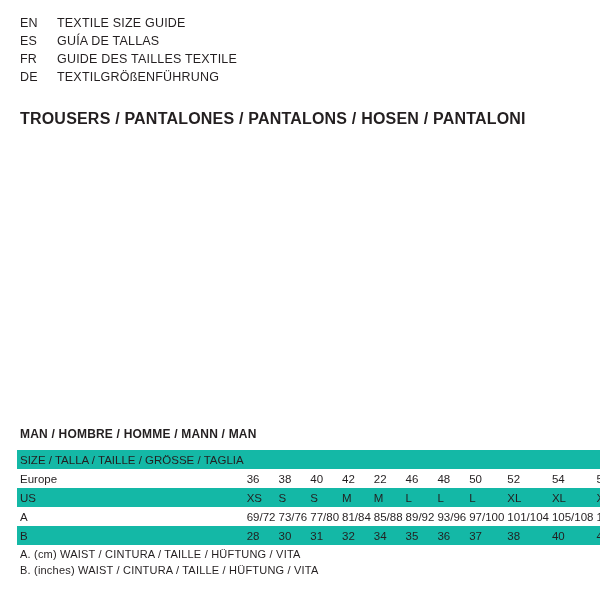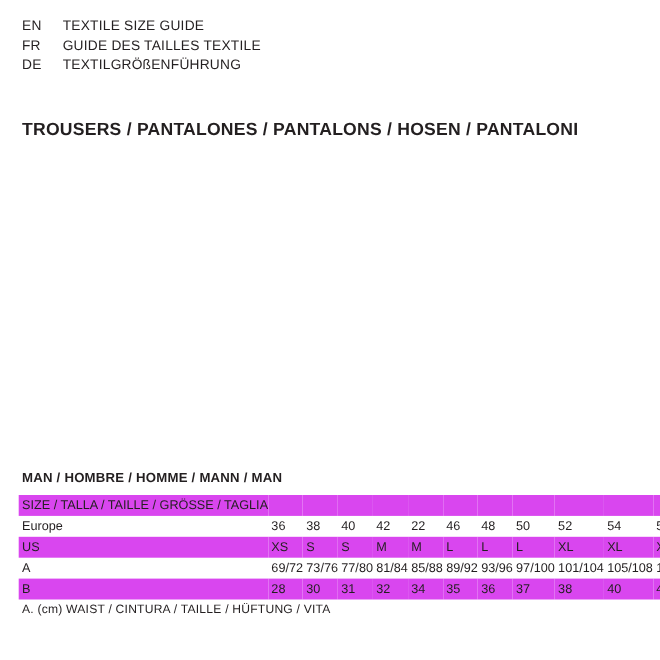--- a/index.html
+++ b/index.html
@@ -91,21 +91,21 @@
     border-collapse: collapse;
     font-size: 11.5px;
   }
   .size-table td {
     padding: 2px 0 2px 3px;
     height: 15px;
     vertical-align: middle;
     white-space: nowrap;
   }
   .size-table tr.shaded td {
-    background: #d946ef;
+    background: #14b8a6;
   }
   .size-table td.label-col {
     width: 88px;
   }
   .size-table td.val {
     width: 53px;
     margin-left: 12px;
   }
 
   .footnotes {
@@ -122,20 +122,24 @@
 </style>
 </head>
 <body>
 
 <div class="page">
 
   <div class="lang-block">
     <div class="lang-row">
       <span class="lang-code">EN</span>
       <span class="lang-text">TEXTILE SIZE GUIDE</span>
+    </div>
+    <div class="lang-row">
+      <span class="lang-code">ES</span>
+      <span class="lang-text">GUÍA DE TALLAS</span>
     </div>
     <div class="lang-row">
       <span class="lang-code">FR</span>
       <span class="lang-text">GUIDE DES TAILLES TEXTILE</span>
     </div>
     <div class="lang-row">
       <span class="lang-code">DE</span>
       <span class="lang-text">TEXTILGRÖßENFÜHRUNG</span>
     </div>
   </div>
@@ -215,15 +219,16 @@
         <td class="val">37</td>
         <td class="val">38</td>
         <td class="val">40</td>
         <td class="val">42</td>
       </tr>
     </tbody>
   </table>
 
   <div class="footnotes">
     <div>A. (cm) WAIST / CINTURA / TAILLE / HÜFTUNG / VITA</div>
+    <div>B. (inches) WAIST / CINTURA / TAILLE / HÜFTUNG / VITA</div>
   </div>
 
 </div>
 
 </body></html>

